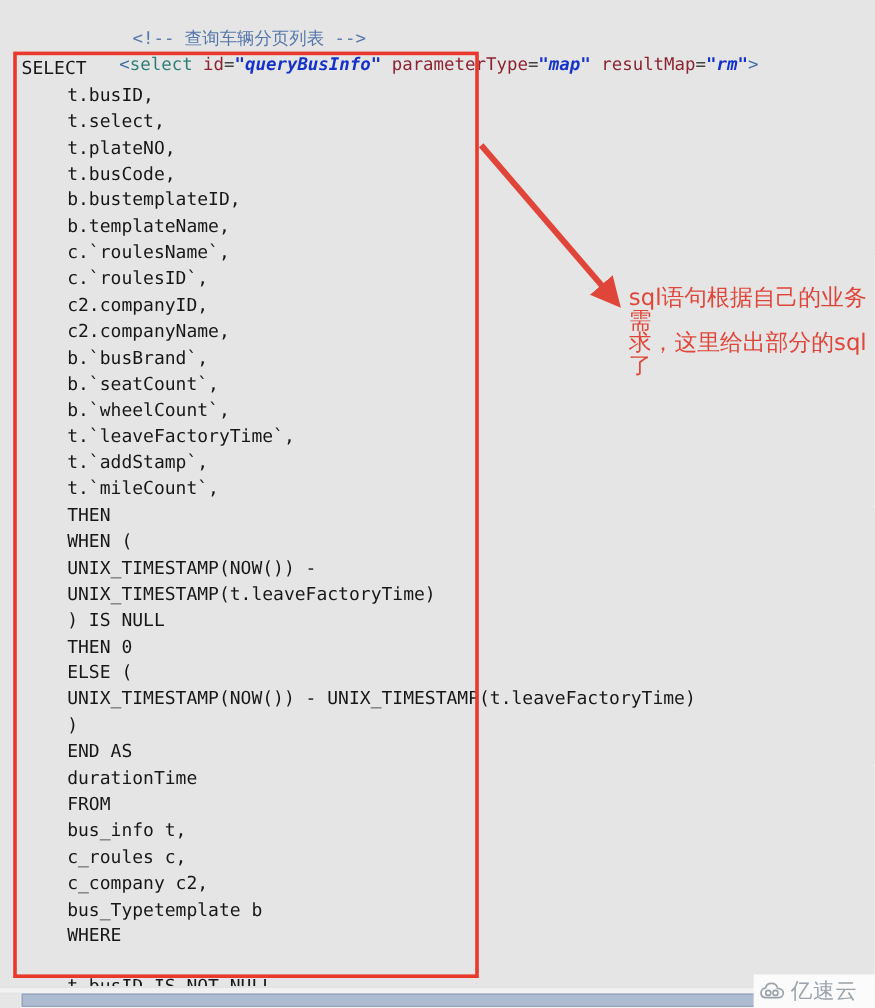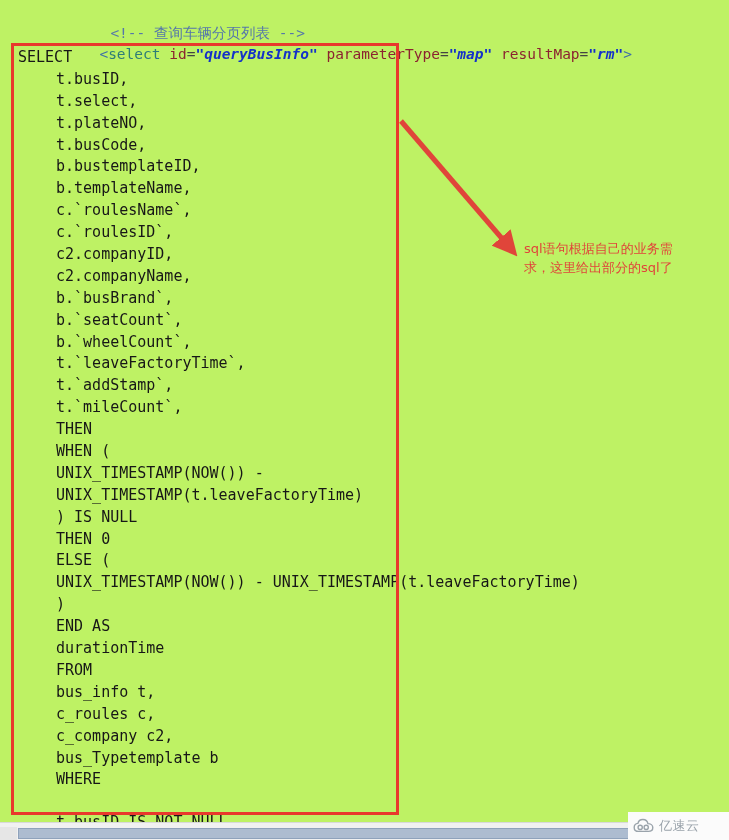--- a/index.html
+++ b/index.html
@@ -25,21 +25,21 @@
     background: #ffffff;
   }
 
   
   #code-pane {
     position: absolute;
     left: 0;
     top: 0;
     width: 729px;
     height: 822px;
-    background: #bef264;
+    background: #e5e5e5;
     overflow: hidden;
   }
 
   
   .xml-line {
     position: absolute;
     white-space: pre;
     font-family: "DejaVu Sans Mono", "Liberation Mono", monospace;
     font-size: 14.5px;
     line-height: 21px;
@@ -105,21 +105,21 @@
     pointer-events: none;
   }
 
   
   #annotation-note {
     position: absolute;
     left: 524px;
     top: 239px;
     width: 200px;
     font-family: "DejaVu Sans", "Liberation Sans", sans-serif;
-    font-size: 13px;
+    font-size: 19px;
     line-height: 19px;
     color: #e0453a;
     white-space: pre-line;
   }
 
   
   #scrollbar-region {
     position: absolute;
     left: 0;
     top: 822px;
@@ -165,21 +165,21 @@
     height: 28px;
     background: #fbfbfb;
     display: flex;
     align-items: center;
     gap: 4px;
     padding-left: 5px;
     box-sizing: border-box;
   }
   #watermark .wm-text {
     font-family: "DejaVu Sans", "Liberation Sans", sans-serif;
-    font-size: 13px;
+    font-size: 18px;
     color: #9aa3ab;
     letter-spacing: 0.5px;
   }
   #watermark svg { display: block; }
 </style>
 </head>
 <body>
 
 <div id="screenshot">
 

